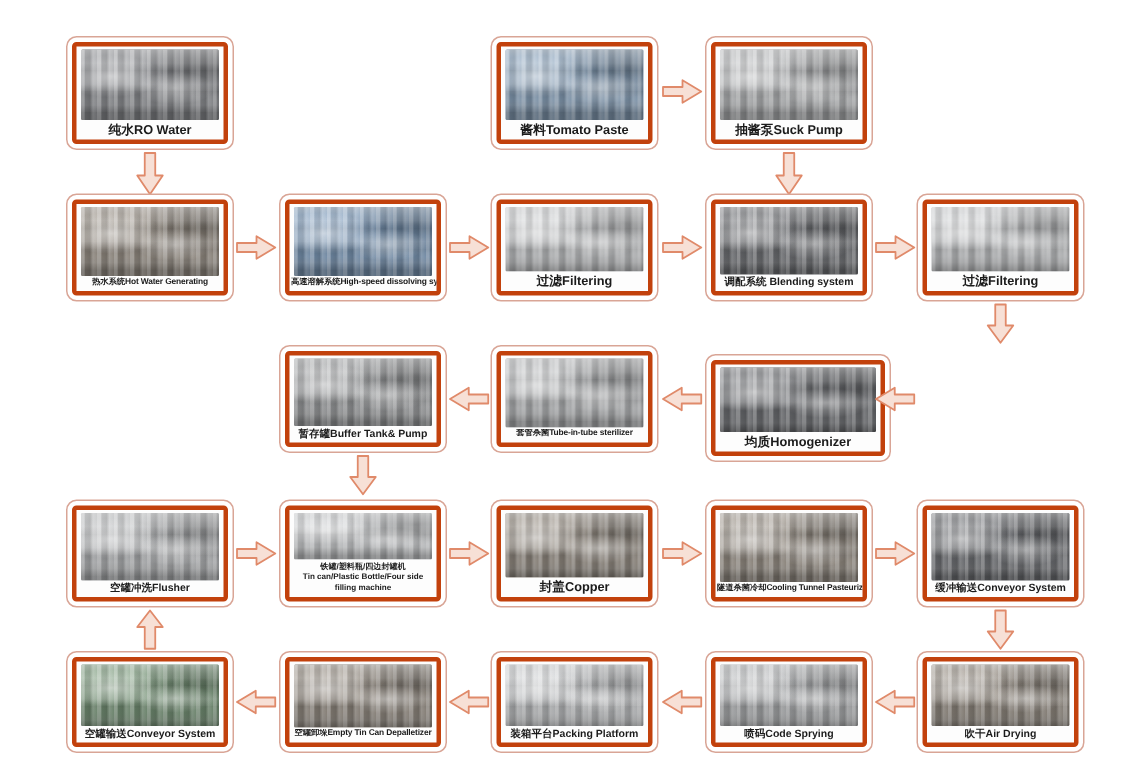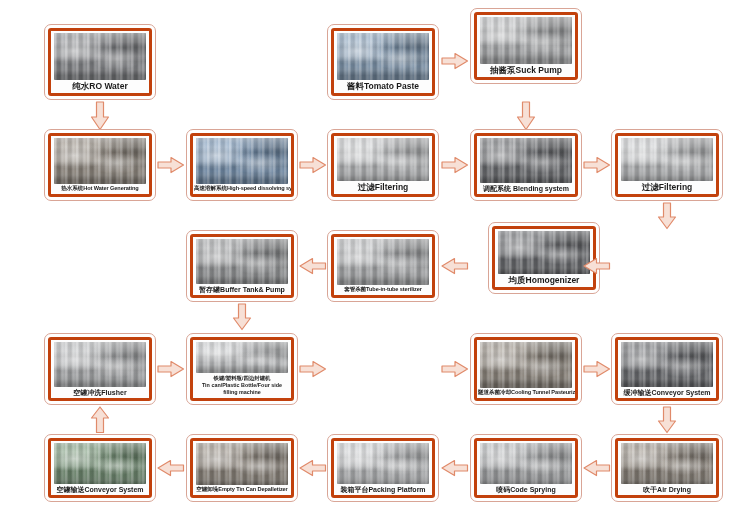--- a/index.html
+++ b/index.html
@@ -99,21 +99,21 @@
     </div>
   </div>
 
   <div class="node" style="left:327px;top:24px;width:112px;height:76px;align-items:flex-end;">
     <div class="inner">
       <div class="photo ph-blue"></div>
       <div class="caption cap-1">酱料Tomato Paste</div>
     </div>
   </div>
 
-  <div class="node" style="left:470px;top:8px;width:112px;height:76px;">
+  <div class="node" style="left:470px;top:24px;width:112px;height:76px;">
     <div class="inner">
       <div class="photo ph-light"></div>
       <div class="caption cap-1">抽酱泵Suck Pump</div>
     </div>
   </div>
 
   <div class="arrow" style="left:441px;top:51px;">
     <svg width="28" height="20" viewBox="0 0 28 20">
         <path d="M1,7 L14,7 L14,2.5 L26.5,10 L14,17.5 L14,13 L1,13 Z" fill="#f7e0d6" stroke="#e08a6a" stroke-width="1.2" stroke-linejoin="round"></path>
       </svg>
@@ -200,21 +200,21 @@
     </div>
   </div>
 
   <div class="node" style="left:327px;top:230px;width:112px;height:72px;">
     <div class="inner">
       <div class="photo ph-light"></div>
       <div class="caption cap-xs">套管杀菌Tube-in-tube sterilizer</div>
     </div>
   </div>
 
-  <div class="node" style="left:470px;top:222px;width:112px;height:72px;margin-left:18px;">
+  <div class="node" style="left:470px;top:236px;width:124px;height:72px;">
     <div class="inner">
       <div class="photo ph-dark"></div>
       <div class="caption cap-1">均质Homogenizer</div>
     </div>
   </div>
 
 
   <div class="arrow" style="left:299px;top:256px;">
     <svg width="28" height="20" viewBox="0 0 28 20">
         <path d="M26.5,7 L13.5,7 L13.5,2.5 L1,10 L13.5,17.5 L13.5,13 L26.5,13 Z" fill="#f7e0d6" stroke="#e08a6a" stroke-width="1.2" stroke-linejoin="round"></path>
@@ -247,20 +247,26 @@
   <div class="node" style="left:186px;top:333px;width:112px;height:72px;">
     <div class="inner">
       <div class="photo ph-white"></div>
       <div class="caption cap-2line">
         <div>铁罐/塑料瓶/四边封罐机</div>
         <div>Tin can/Plastic Bottle/Four side filling machine</div>
       </div>
     </div>
   </div>
 
+  <div class="node" style="left:327px;top:333px;width:112px;height:72px;">
+    <div class="inner">
+      <div class="photo ph-warm"></div>
+      <div class="caption cap-1">封盖Copper</div>
+    </div>
+  </div>
 
   <div class="node" style="left:470px;top:333px;width:112px;height:72px;">
     <div class="inner">
       <div class="photo ph-warm"></div>
       <div class="caption cap-xs">隧道杀菌冷却Cooling Tunnel Pasteurizer</div>
     </div>
   </div>
 
   <div class="node" style="left:611px;top:333px;width:112px;height:72px;">
     <div class="inner">

